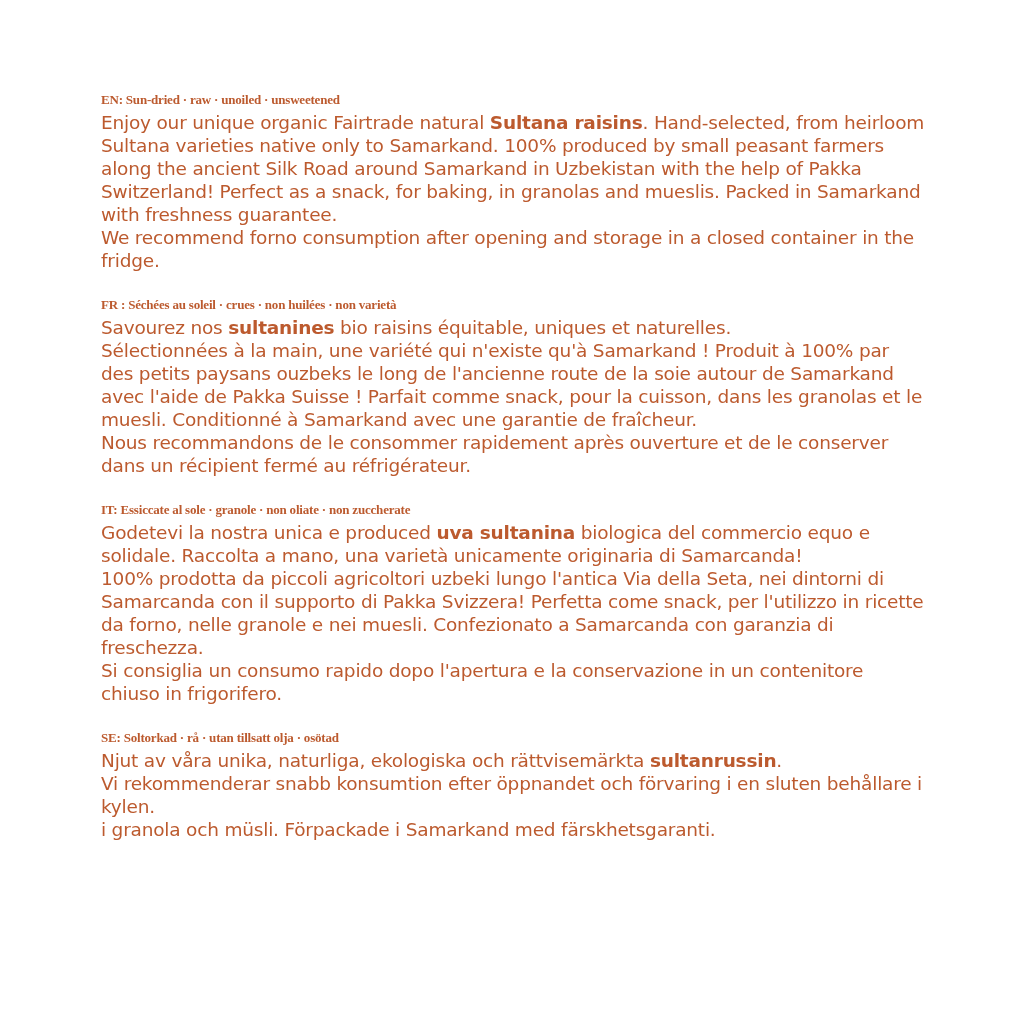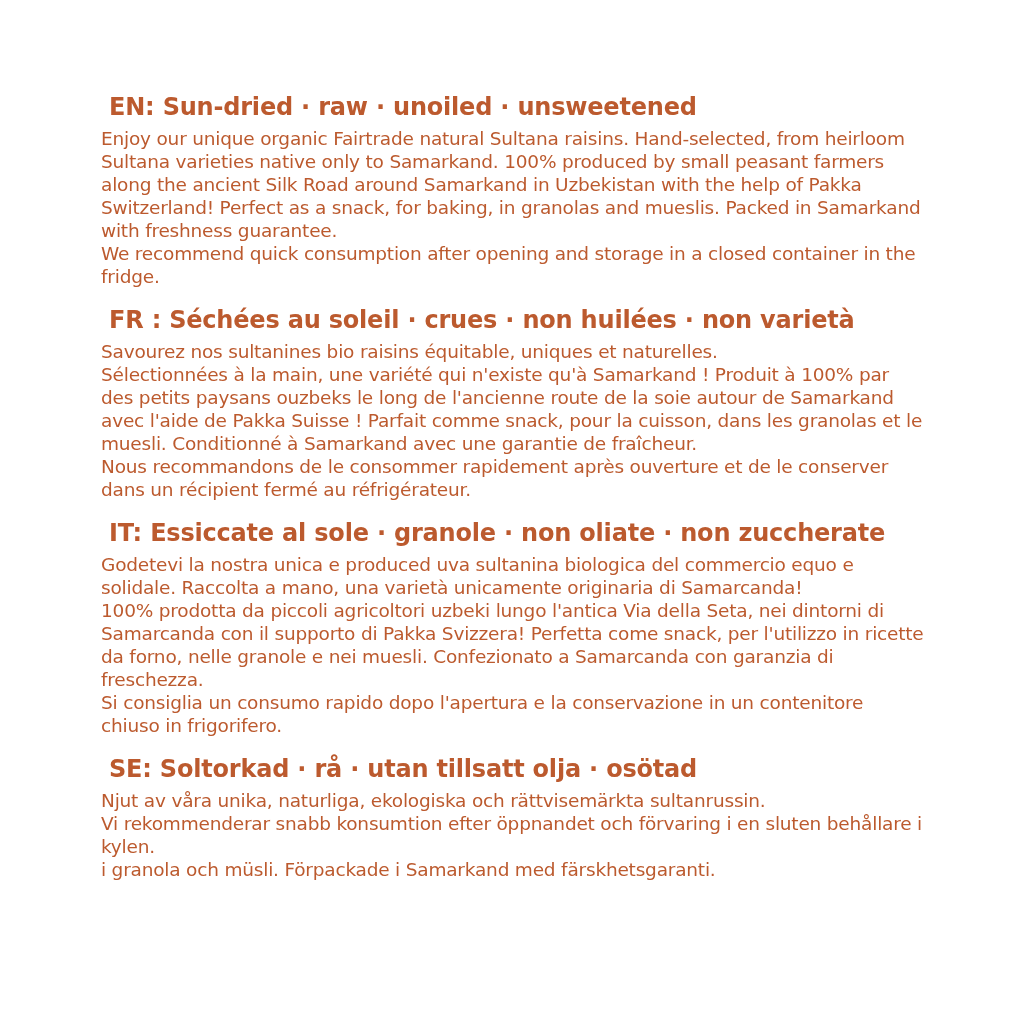--- a/index.html
+++ b/index.html
@@ -22,41 +22,42 @@
     width: 824px;
     color: var(--accent, #bc5a2e);
     font-size: 18.5px;
     line-height: 23px;
     letter-spacing: -0.2px;
   }
   .lang-section {
     margin: 0 0 21px 0;
   }
   .section-heading {
-    margin: 8px;
-    font-size: 24px;
+    margin: 0;
+    font-size: 13px;
     font-weight: bold;
     line-height: 23px;
+    font-family: Liberation Serif, serif;
   }
   .body-para {
     margin: 0;
   }
   .body-para strong {
-    font-weight: normal;
+    font-weight: bold;
   }
 </style>
 </head>
 <body style="background: rgb(255, 255, 255);">
 
 <div class="label-text">
 
   <section class="lang-section">
     <h2 class="section-heading">EN: Sun-dried · raw · unoiled · unsweetened</h2>
     <p class="body-para"><span>Enjoy our unique organic Fairtrade natural </span><strong>Sultana raisins</strong><span>. Hand-selected, from heirloom Sultana varieties native only to Samarkand. 100% produced by small peasant farmers along the ancient Silk Road around Samarkand in Uzbekistan with the help of Pakka Switzerland! Perfect as a snack, for baking, in granolas and mueslis. Packed in Samarkand with freshness guarantee.</span></p>
-    <p class="body-para">We recommend quick consumption after opening and storage in a closed container in the fridge.</p>
+    <p class="body-para">We recommend forno consumption after opening and storage in a closed container in the fridge.</p>
   </section>
 
   <section class="lang-section">
     <h2 class="section-heading">FR : Séchées au soleil · crues · non huilées · non varietà</h2>
     <p class="body-para"><span>Savourez nos </span><strong>sultanines</strong><span> bio raisins équitable, uniques et naturelles.</span></p>
     <p class="body-para">Sélectionnées à la main, une variété qui n'existe qu'à Samarkand ! Produit à 100% par des petits paysans ouzbeks le long de l'ancienne route de la soie autour de Samarkand avec l'aide de Pakka Suisse ! Parfait comme snack, pour la cuisson, dans les granolas et le muesli. Conditionné à Samarkand avec une garantie de fraîcheur.</p>
     <p class="body-para">Nous recommandons de le consommer rapidement après ouverture et de le conserver dans un récipient fermé au réfrigérateur.</p>
   </section>
 
   <section class="lang-section">

